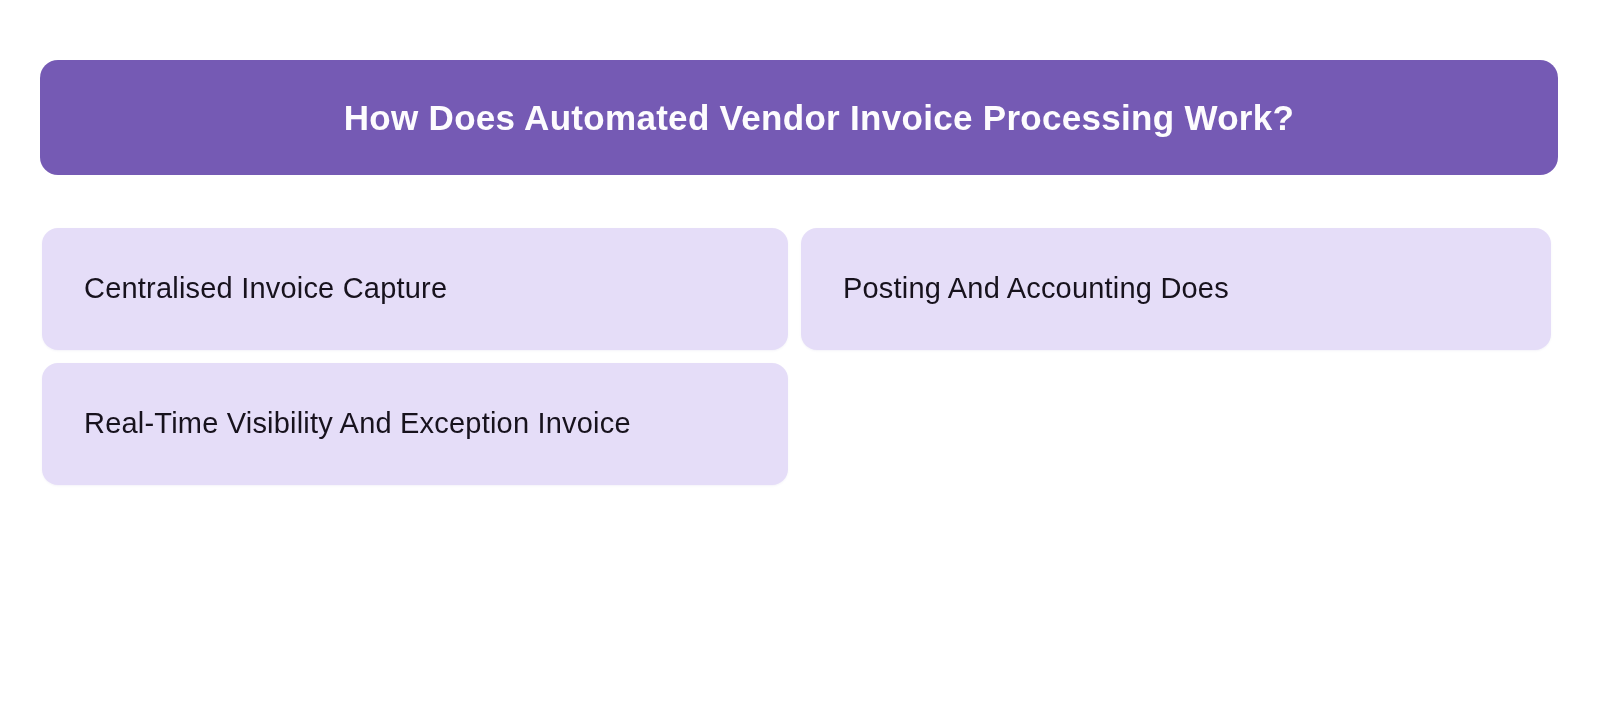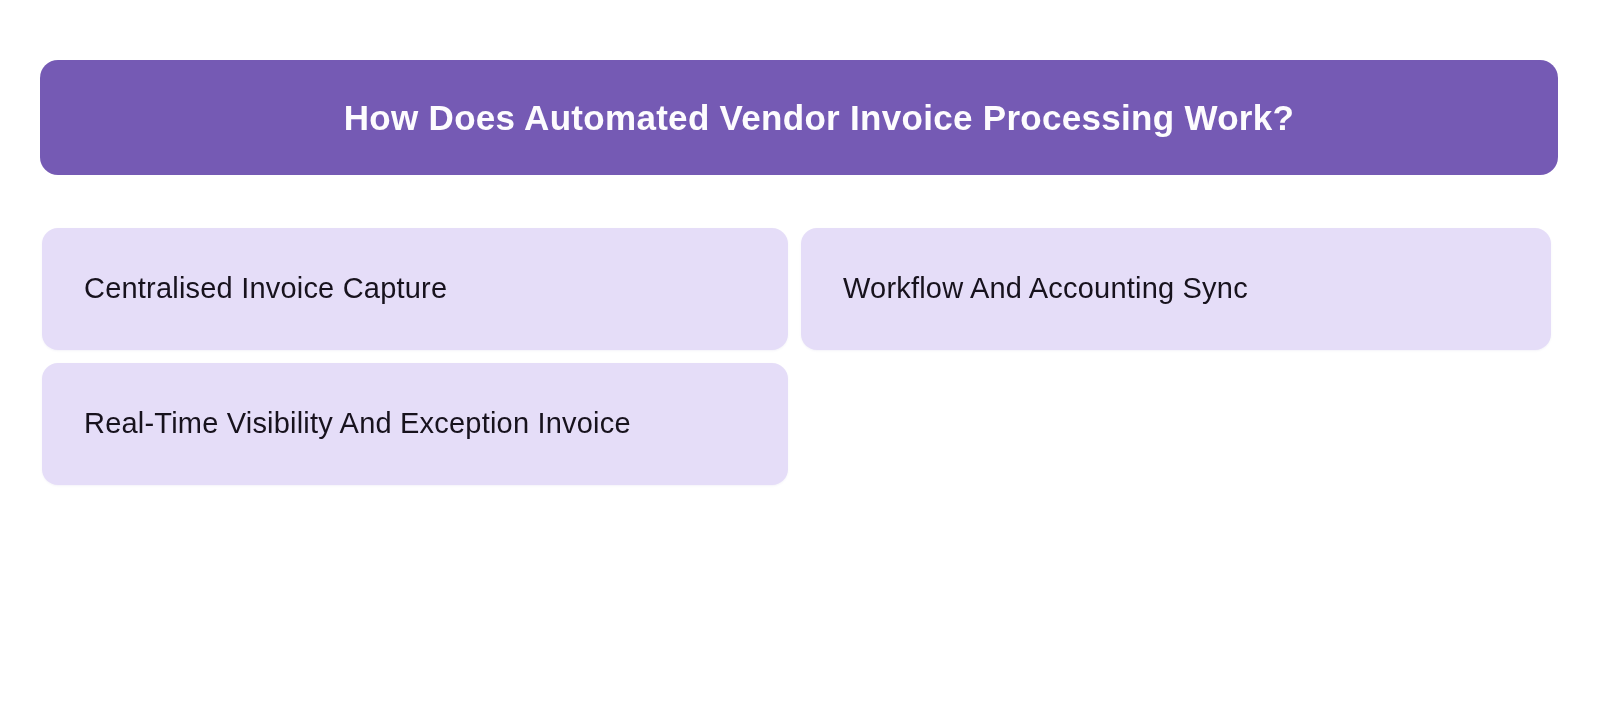--- a/index.html
+++ b/index.html
@@ -76,21 +76,21 @@
   <div class="cards-grid">
 
     <div class="card">
       <span class="card-label">Centralised Invoice Capture</span>
     </div>
 
 
 
 
     <div class="card">
-      <span class="card-label">Workflow And Accounting Sync</span>
+      <span class="card-label">Posting And Accounting Does</span>
     </div>
 
     <div class="card">
       <span class="card-label">Real-Time Visibility And Exception Invoice</span>
     </div>
 
   </div>
 
 </div>
 

